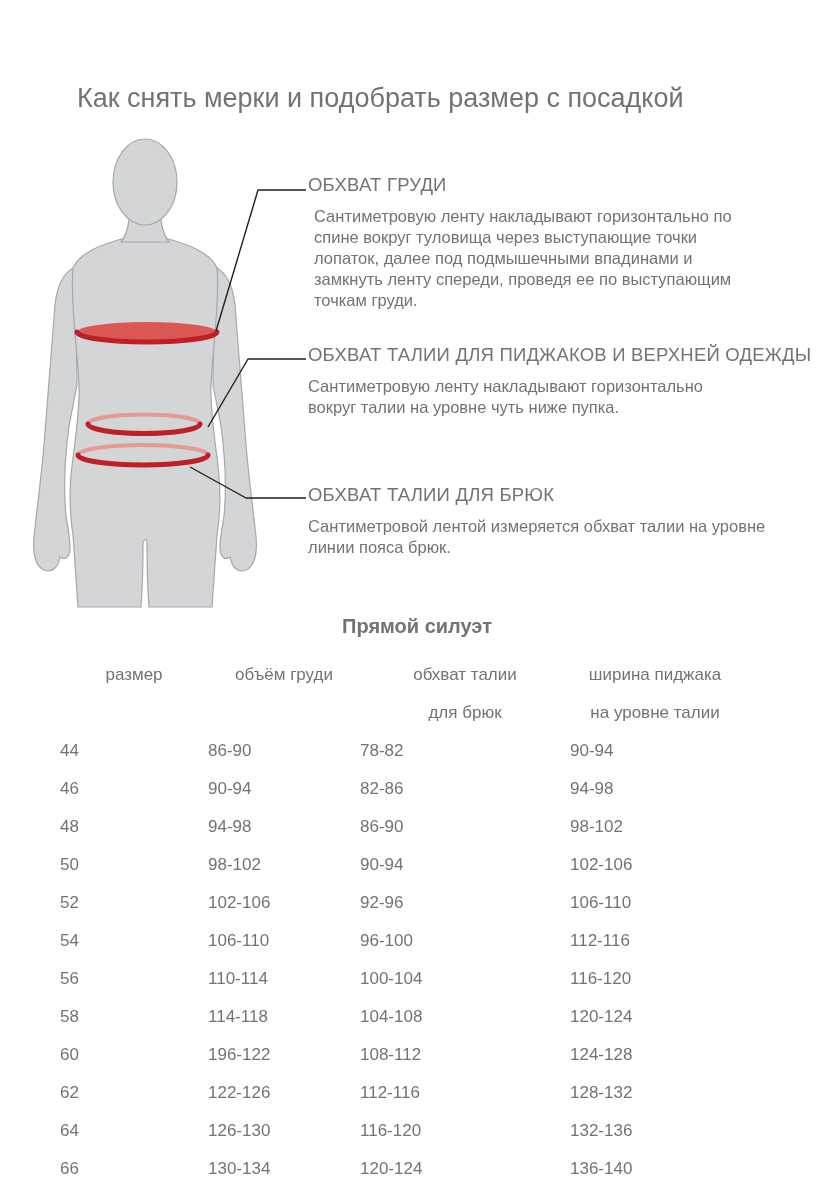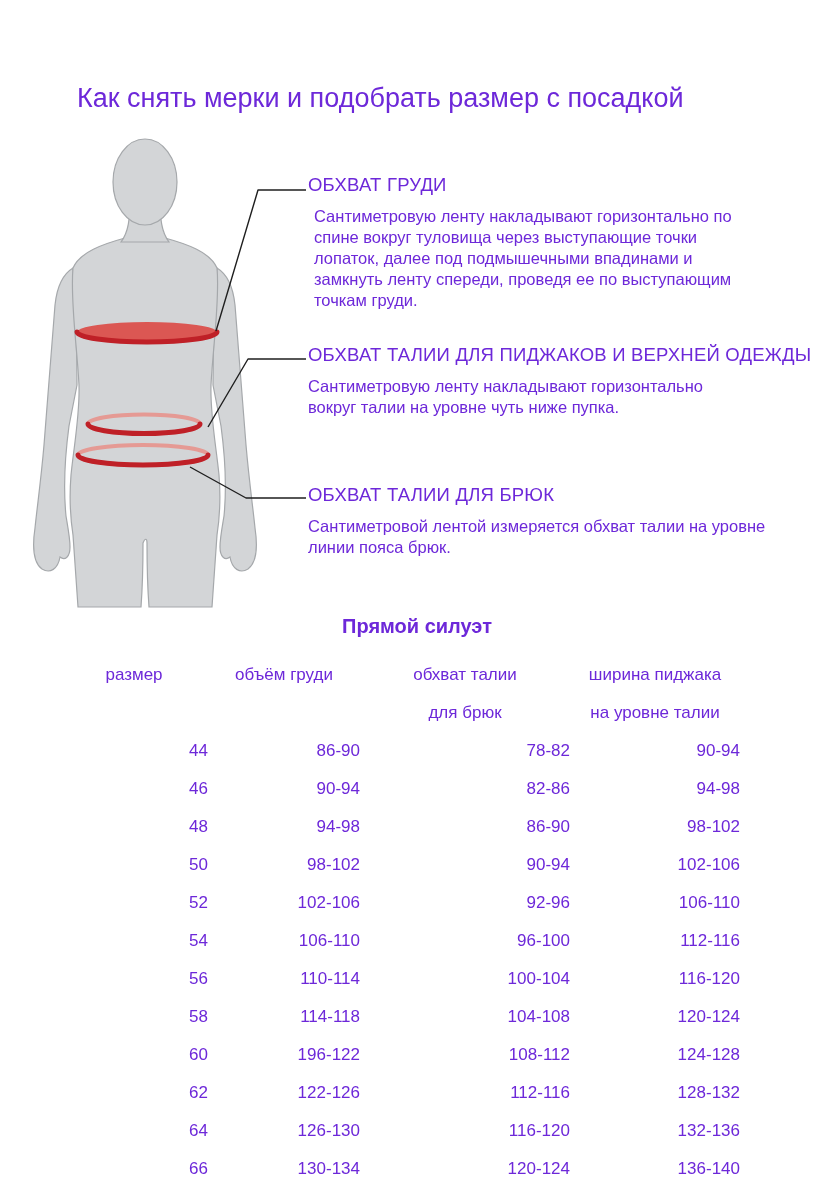--- a/index.html
+++ b/index.html
@@ -1,19 +1,19 @@
 <!DOCTYPE html>
 <html><head>
 <meta charset="utf-8">
 <style>
   * { margin:0; padding:0; box-sizing:border-box; }
   html,body { background:#ffffff; }
   .page {
     position:relative; width:825px; height:1200px; background:#ffffff;
-    font-family:"Liberation Sans", sans-serif; color:#6d28d9; overflow:hidden;
+    font-family:"Liberation Sans", sans-serif; color:#737373; overflow:hidden;
     margin:0 auto;
   }
   .page-title {
     position:absolute; left:77px; top:84px;
     font-size:27px; font-weight:400; line-height:1.1; white-space:nowrap;
   }
   .figure-svg { position:absolute; left:0; top:130px; width:825px; height:480px; }
   .body-part { stroke:#a5a8ab; stroke-width:1.2; }
   .band-light { fill:none; stroke:#e59a94; stroke-width:4; }
   .band-dark  { fill:none; stroke:#bf2027; stroke-width:5; stroke-linecap:round; }
@@ -26,21 +26,21 @@
   .m3 { top:484px; } .m3 .m-desc { width:478px; }
   .table-title {
     position:absolute; left:70px; top:615px; width:694px;
     text-align:center; font-size:20px; font-weight:700;
   }
   table.size-table {
     position:absolute; left:60px; top:656px; width:680px;
     border-collapse:collapse; table-layout:fixed; font-size:17px;
   }
   .size-table th { font-weight:400; padding:0; vertical-align:top; }
-  .size-table td { text-align:right; vertical-align:middle; height:38px; padding:0; }
+  .size-table td { text-align:left; vertical-align:middle; height:38px; padding:0; }
   .size-table .hline { height:38px; line-height:38px; text-align:center; }
 </style>
 </head>
 <body>
 
 <div class="page">
 
   <h1 class="page-title">Как снять мерки и подобрать размер с посадкой</h1>
 
   <svg class="figure-svg" viewBox="0 0 825 480" aria-hidden="true">

